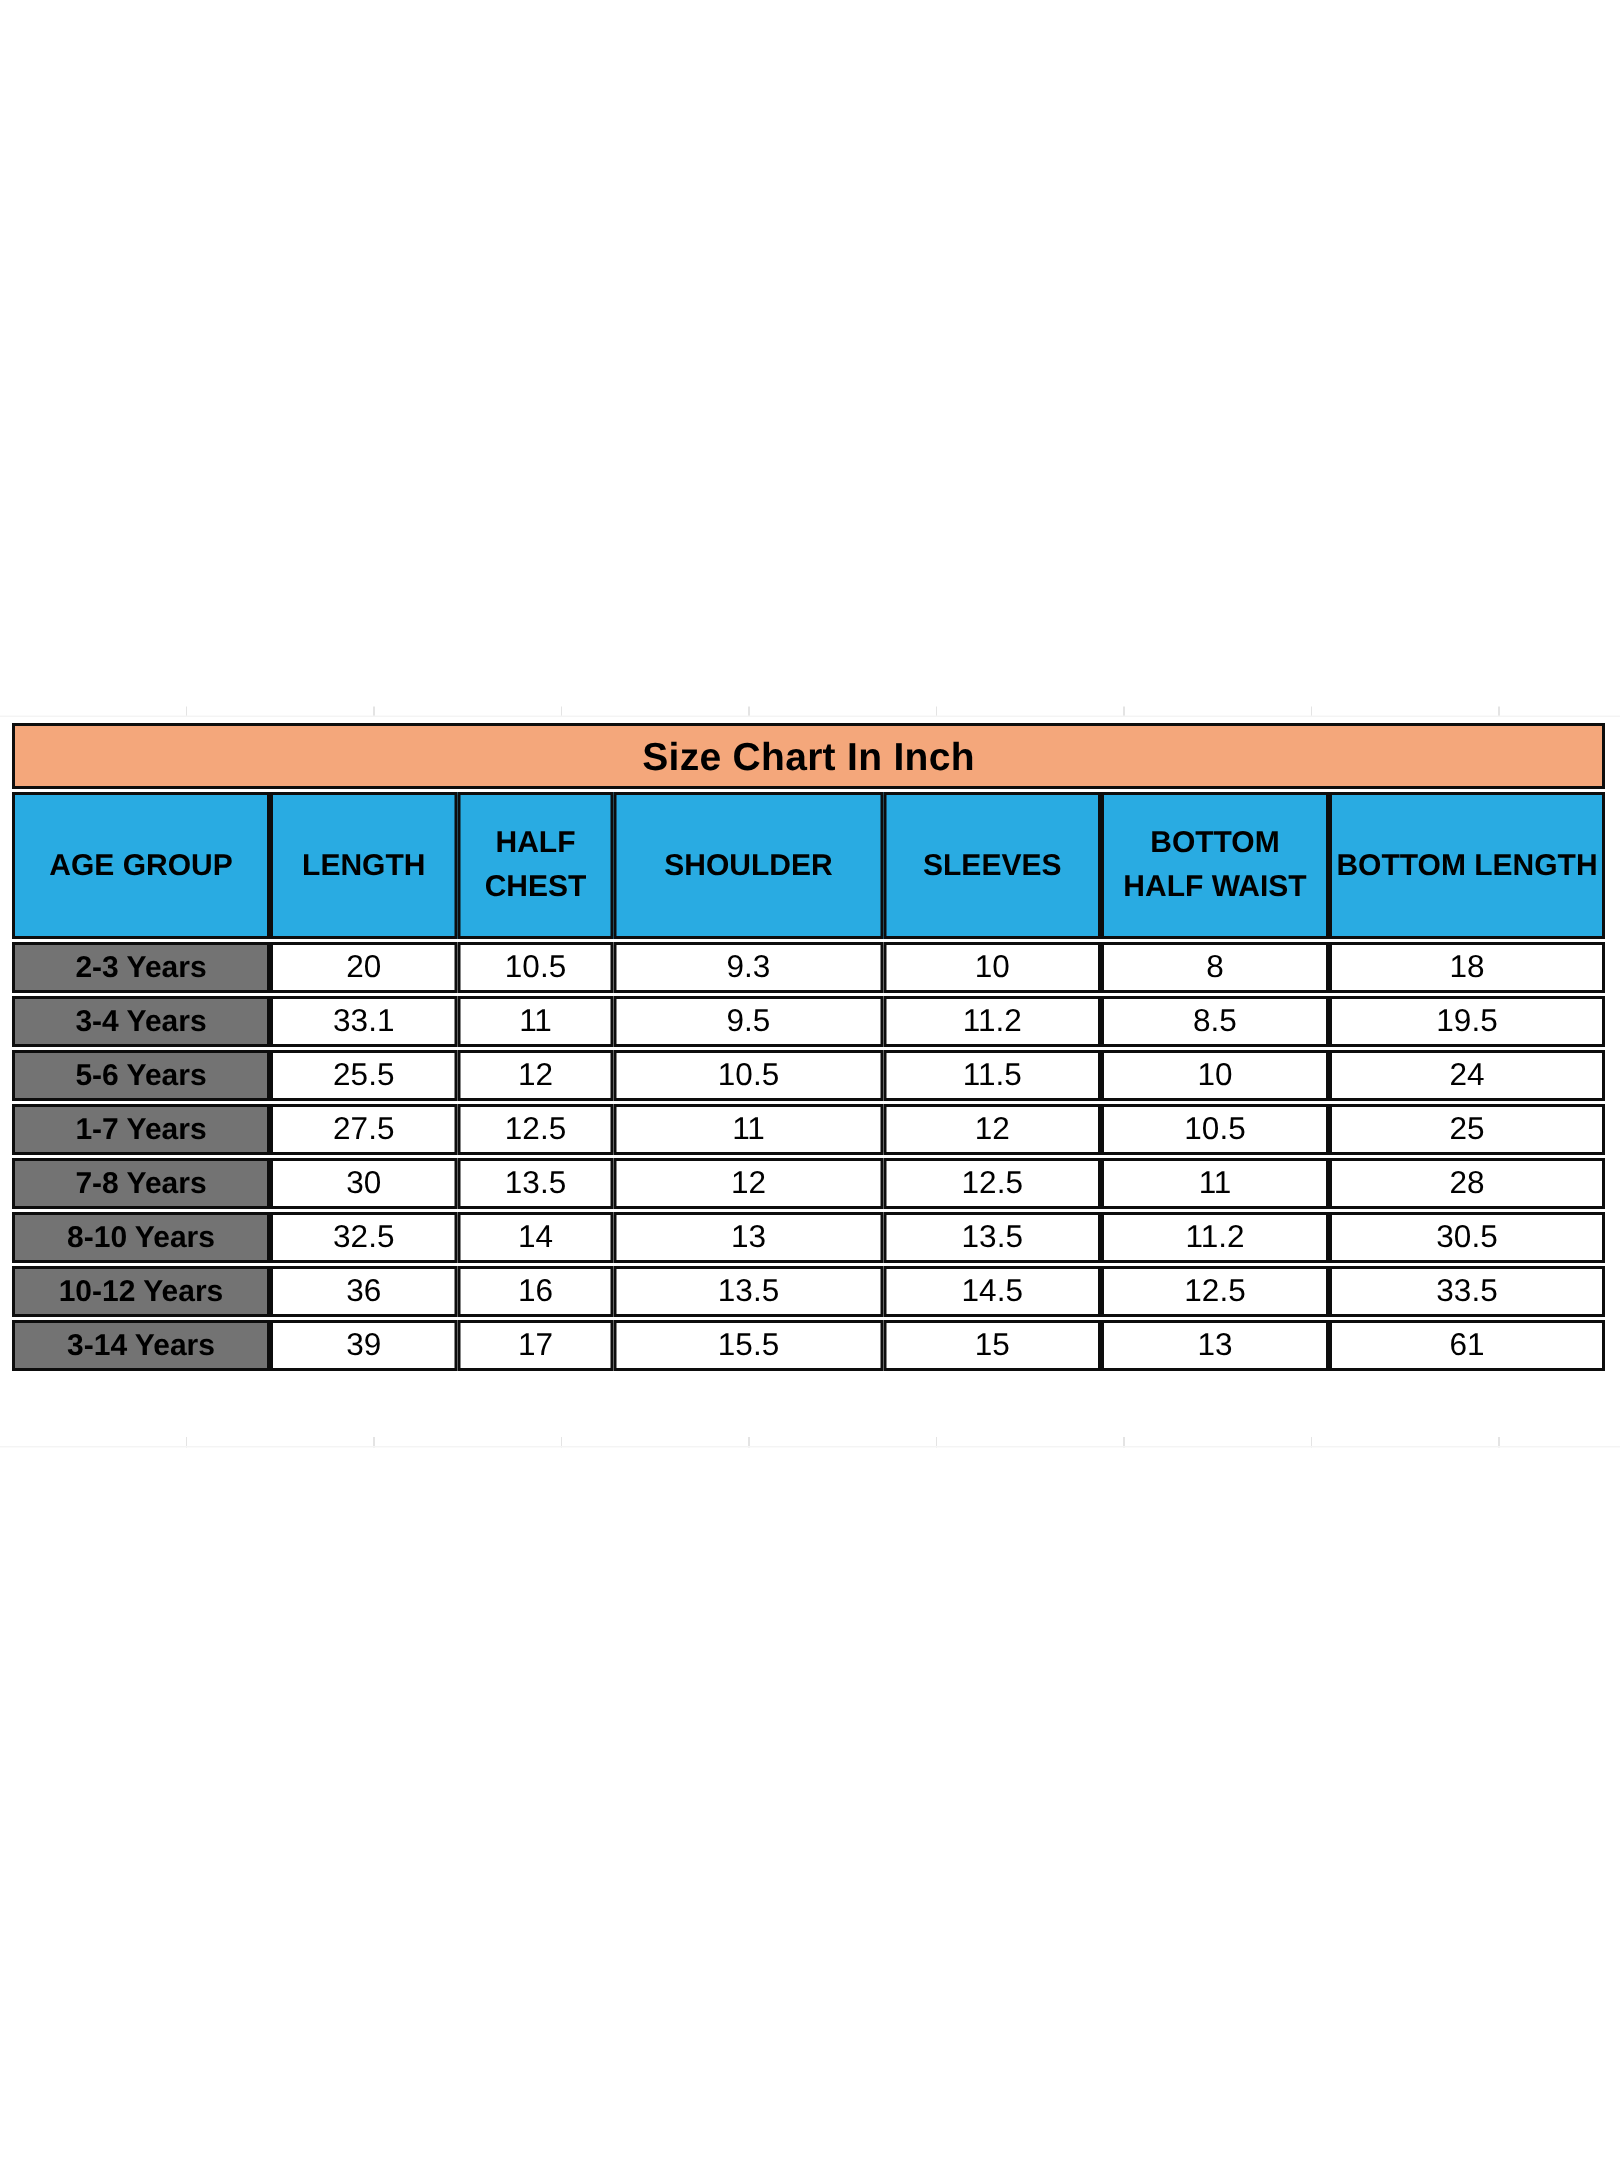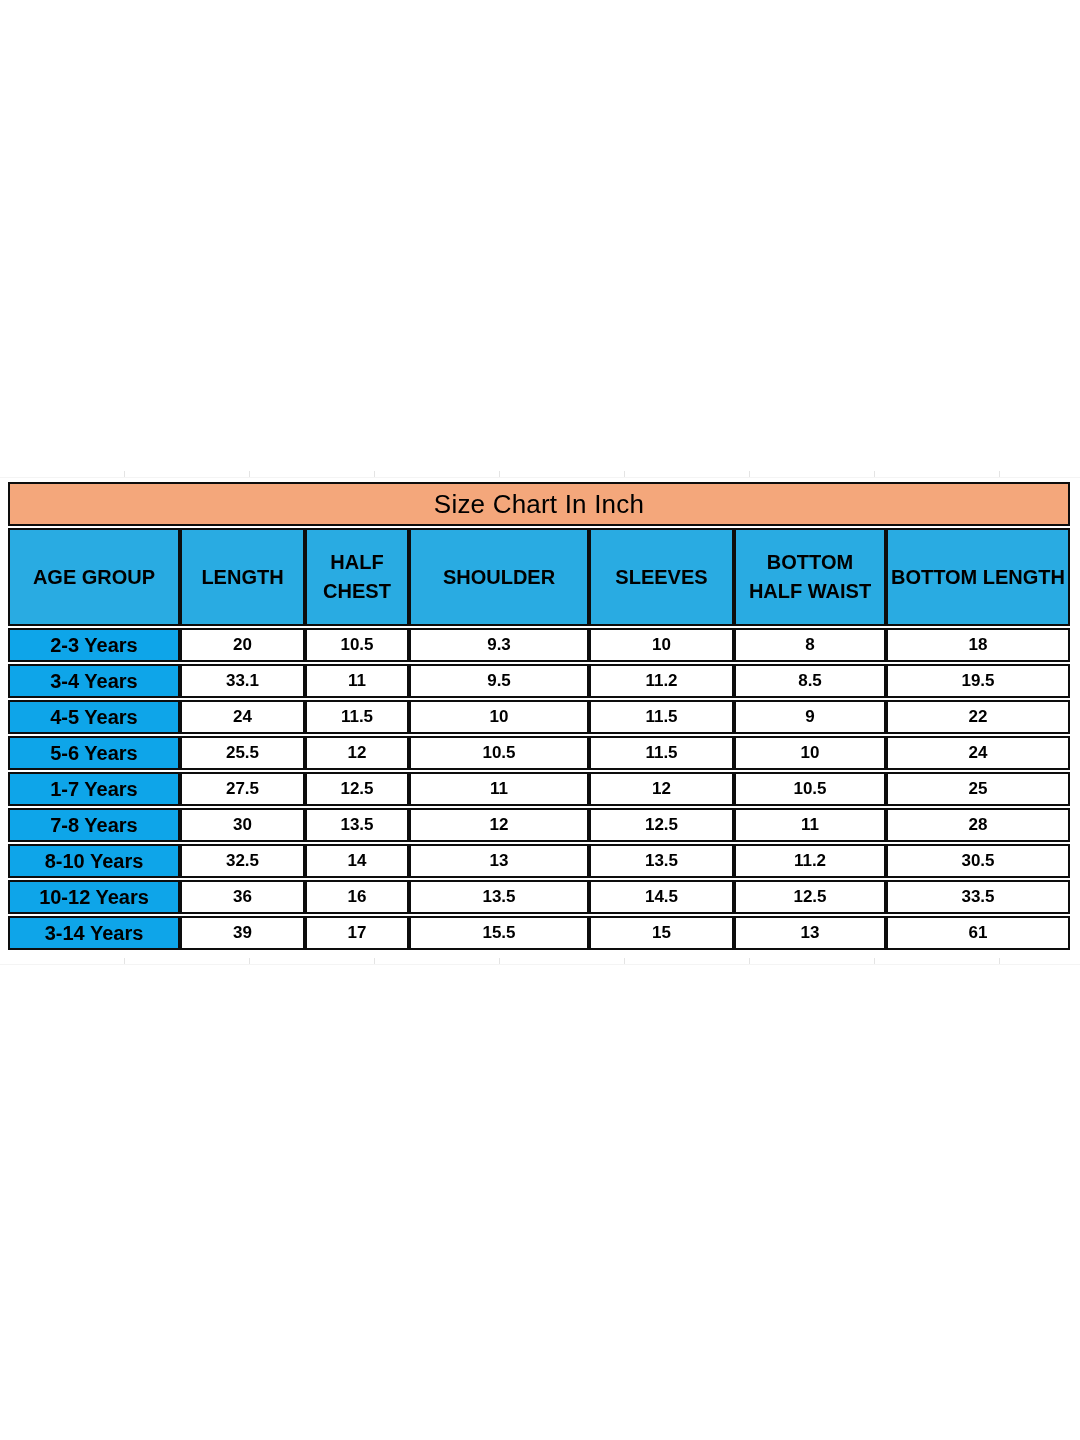--- a/index.html
+++ b/index.html
@@ -52,40 +52,40 @@
     border: 2px solid var(--border, #0d0d0d);
     text-align: center;
     vertical-align: middle;
     padding: 0 2px;
     overflow: hidden;
   }
   td.title-cell {
     background: var(--title-bg, #F4A77B);
     height: 40px;
     font-size: 26px;
-    font-weight: normal;
+    font-weight: bold;
     letter-spacing: 0.2px;
   }
   th.col-header {
     background: var(--header-bg, #29ABE2);
     height: 94px;
     font-size: 20px;
     font-weight: bold;
     line-height: 1.45;
   }
   td.age-cell {
     height: 30px;
     font-size: 20px;
     font-weight: bold;
-    background: #0ea5e9;
+    background: #737373;
   }
   td.num-cell {
     height: 30px;
-    font-size: 17px;
-    font-weight: bold;
+    font-size: 21px;
+    font-weight: normal;
     background: #ffffff;
   }
 </style>
 </head>
 <body>
 
 <div class="sheet">
 
   <div class="gridline-strip top"></div>
   <div class="gridline-strip bottom"></div>
@@ -124,29 +124,20 @@
           <td class="num-cell">18</td>
         </tr>
         <tr>
           <td class="age-cell">3-4 Years</td>
           <td class="num-cell">33.1</td>
           <td class="num-cell">11</td>
           <td class="num-cell">9.5</td>
           <td class="num-cell">11.2</td>
           <td class="num-cell">8.5</td>
           <td class="num-cell">19.5</td>
-        </tr>
-        <tr>
-          <td class="age-cell">4-5 Years</td>
-          <td class="num-cell">24</td>
-          <td class="num-cell">11.5</td>
-          <td class="num-cell">10</td>
-          <td class="num-cell">11.5</td>
-          <td class="num-cell">9</td>
-          <td class="num-cell">22</td>
         </tr>
         <tr>
           <td class="age-cell">5-6 Years</td>
           <td class="num-cell">25.5</td>
           <td class="num-cell">12</td>
           <td class="num-cell">10.5</td>
           <td class="num-cell">11.5</td>
           <td class="num-cell">10</td>
           <td class="num-cell">24</td>
         </tr>

